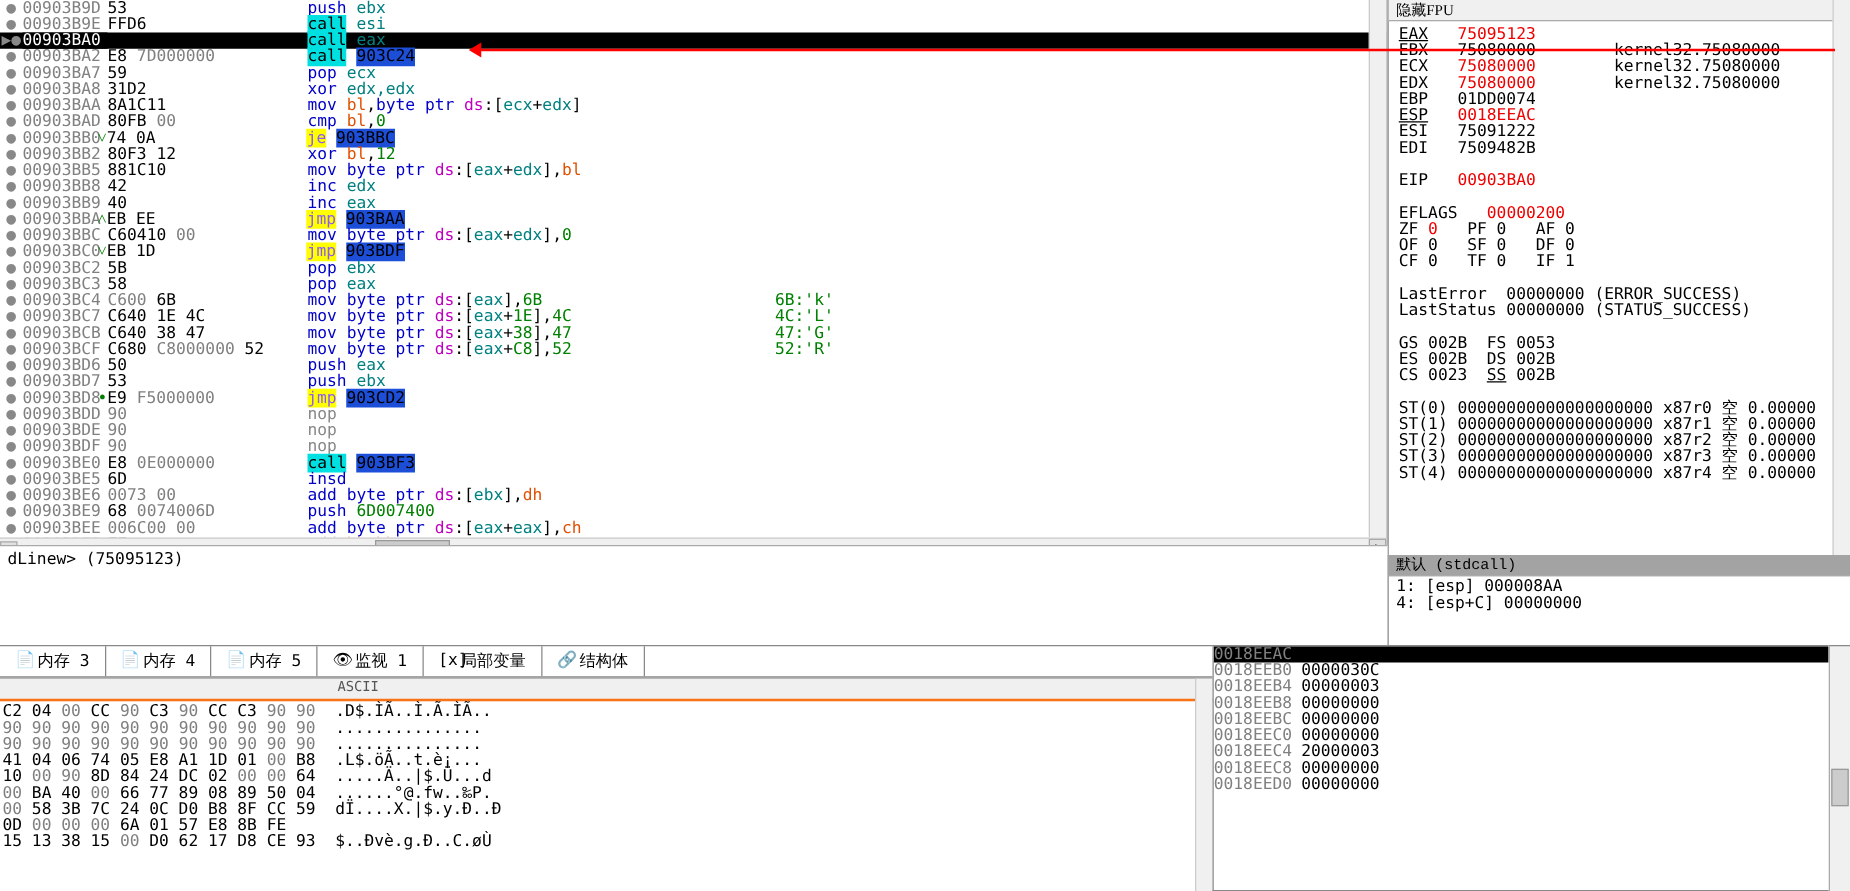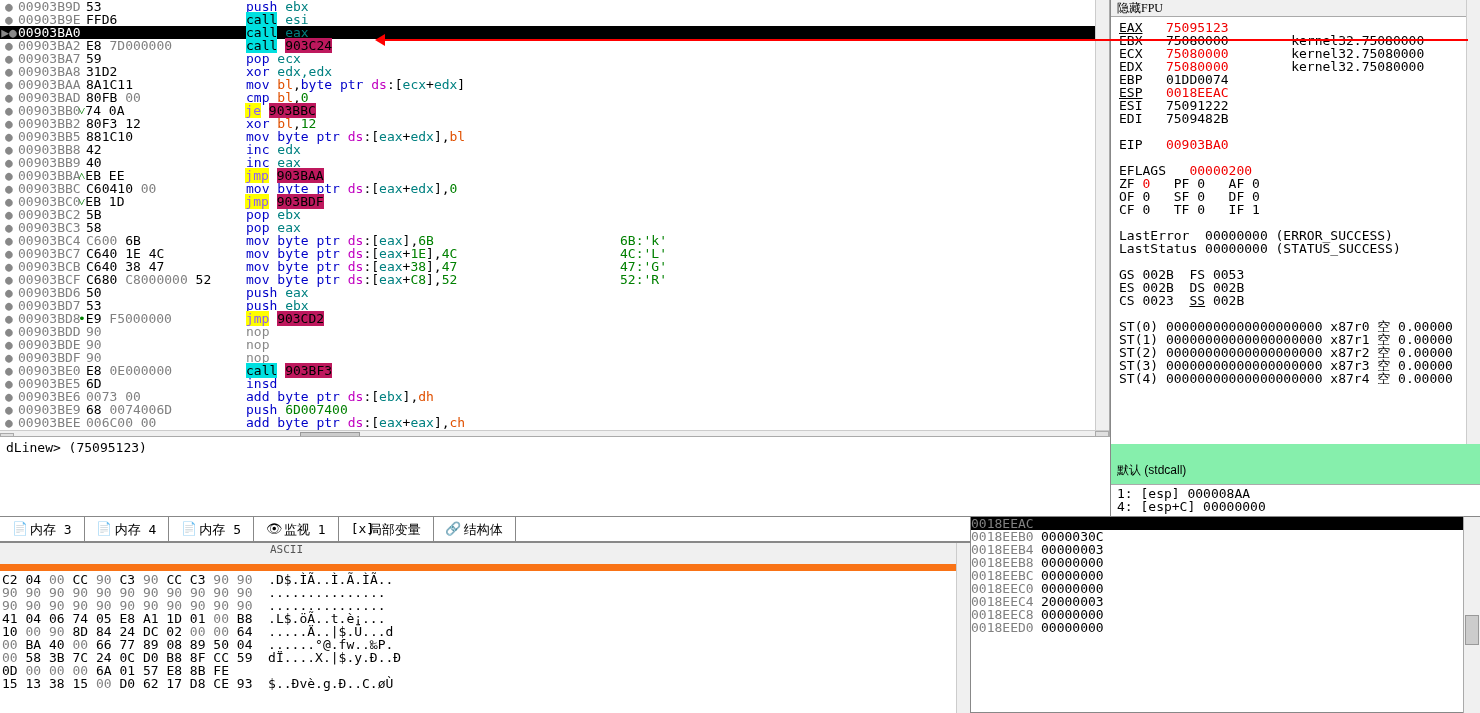--- a/index.html
+++ b/index.html
@@ -15,45 +15,45 @@
 .bytes{width:160px;display:inline-block;color:#000}
 .bytes .b0{color:#808080}
 .instr{display:inline-block;color:#000}
 .instr .mn{color:#0000c8}
 .instr .mn-c{background:#00e0e0;color:#000}
 .instr .mn-h{background:#ffff00;color:#8b5cf6}
 .instr .reg{color:#008080}
 .instr .regb{color:#e05000}
 .instr .seg{color:#c000c0}
 .instr .num{color:#008000}
-.instr .tgt{background:#be185d;color:#000}
+.instr .tgt{background:#1d4ed8;color:#000}
 .cmt{color:#008000}
 .tri{color:#008000;margin-left:-8px}
 .arrow-red{position:absolute;top:39px;left:378px;width:1090px;height:2px;background:#f00;z-index:9}
 .arrow-red::before{content:'';position:absolute;left:-9px;top:-5px;border:6px solid transparent;border-right:10px solid #f00}
 .hsbar{position:absolute;bottom:0;left:0;right:0;height:14px;background:#f0f0f0;border-top:1px solid #ccc}
 .hsbar .btn{width:14px;height:14px;background:#e0e0e0;display:inline-block;border:1px solid #aaa;text-align:center;line-height:10px;font-size:9px;color:#555}
 .hsbar .btn.r{float:right}
 .hsbar .thumb{position:absolute;left:300px;top:1px;width:60px;height:12px;background:#ccc;border:1px solid #999}
 .vsbar{position:absolute;top:0;right:0;bottom:0;width:14px;background:#f0f0f0;border-left:1px solid #ccc}
 .regs{flex:1;border-left:1px solid #888;position:relative}
 .regs-hdr{height:17px;background:#f0f0f0;border-bottom:1px solid #aaa;padding:2px 6px;font-family:SimSun,serif;font-size:12px}
 .regs-body{padding:4px 8px;white-space:pre}
 .regs-body .lbl{color:#000;text-decoration:underline}
 .regs-body .chg{color:#f00000}
 .mid{position:absolute;top:436px;left:0;width:1110px;height:72px}
 .info{height:72px;border-top:1px solid #aaa;padding:4px 6px;background:#fff}
 .right2{position:absolute;top:444px;left:1110px;right:0;height:72px;border-left:1px solid #888}
-.right2-hdr{height:17px;background:#86efac;border-bottom:1px solid #aaa;padding:20px 6px;font-family:Liberation Sans, sans-serif;font-size:12px}
+.right2-hdr{height:17px;background:#a3a3a3;border-bottom:1px solid #aaa;padding:2px 6px;font-family:Liberation Mono, monospace;font-size:12px}
 .right2-body{padding:2px 6px;white-space:pre}
 .tabs{position:absolute;top:516px;left:0;width:970px;height:26px;border-top:1px solid #888;border-bottom:1px solid #888;display:flex;background:#fff}
 .tab{padding:4px 12px;border-right:1px solid #888;display:flex;align-items:center;gap:4px;font-family:SimSun,serif;font-size:13px;cursor:pointer}
 .tab .ic{width:14px;height:14px;display:inline-block}
 .dump{position:absolute;top:542px;left:0;width:970px;bottom:0;border-top:1px solid #888}
-.dump-hdr{background:#f0f0f0;height:28px;border-bottom:7px solid #f97316;padding-left:270px;font-size:11px;color:#555}
+.dump-hdr{background:#f0f0f0;height:18px;border-bottom:2px solid #f97316;padding-left:270px;font-size:11px;color:#555}
 .dump-rows{padding:2px;white-space:pre;font-size:12px}
 .dump-rows .b0{color:#808080}
 .stack{position:absolute;top:516px;left:970px;right:17px;bottom:0;border:1px solid #888;border-right:none;overflow:hidden}
 .srow{height:13px;display:flex;white-space:pre}
 .srow.sel{background:#000;color:#fff}
 .saddr{width:70px;color:#808080;display:inline-block}
 .sval{color:#000}
 .stack-sb{position:absolute;top:516px;right:0;width:17px;bottom:0;background:#f0f0f0;border-left:1px solid #aaa;border-top:1px solid #888}
 </style>
 </head>

